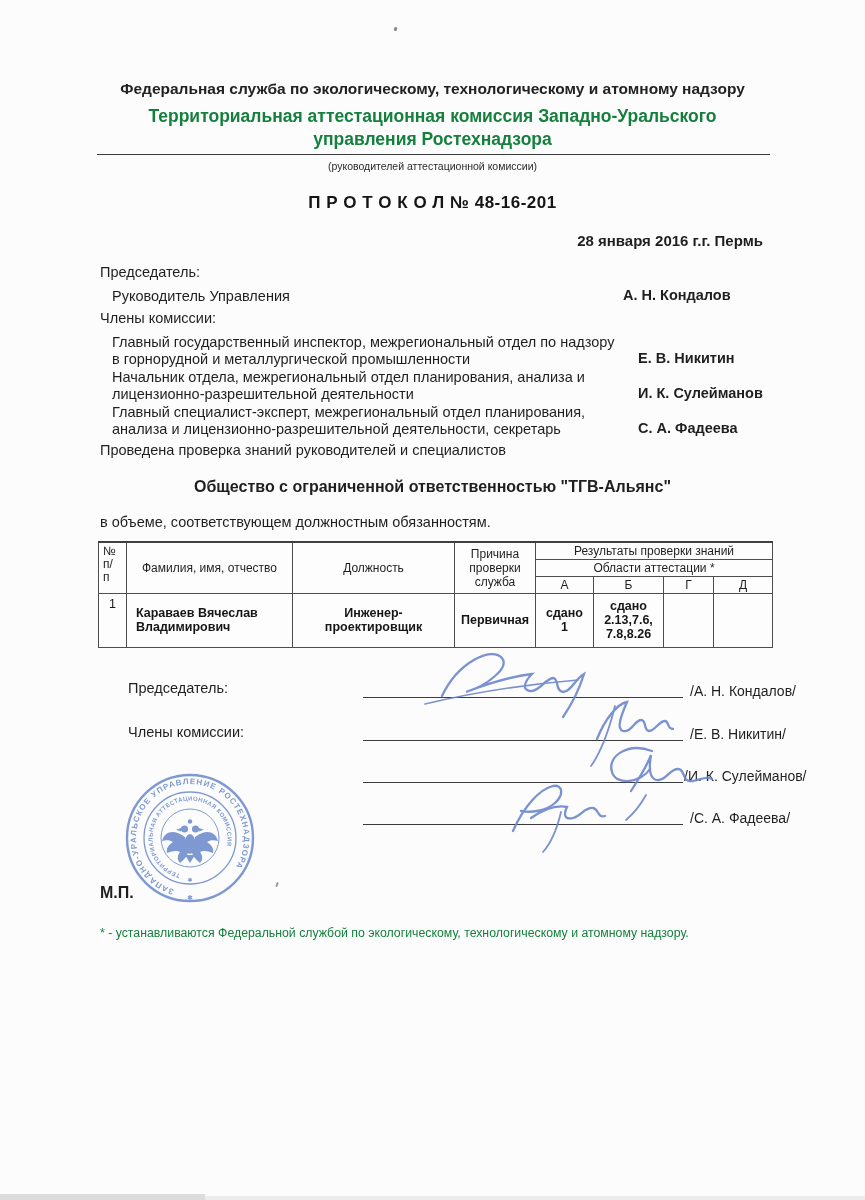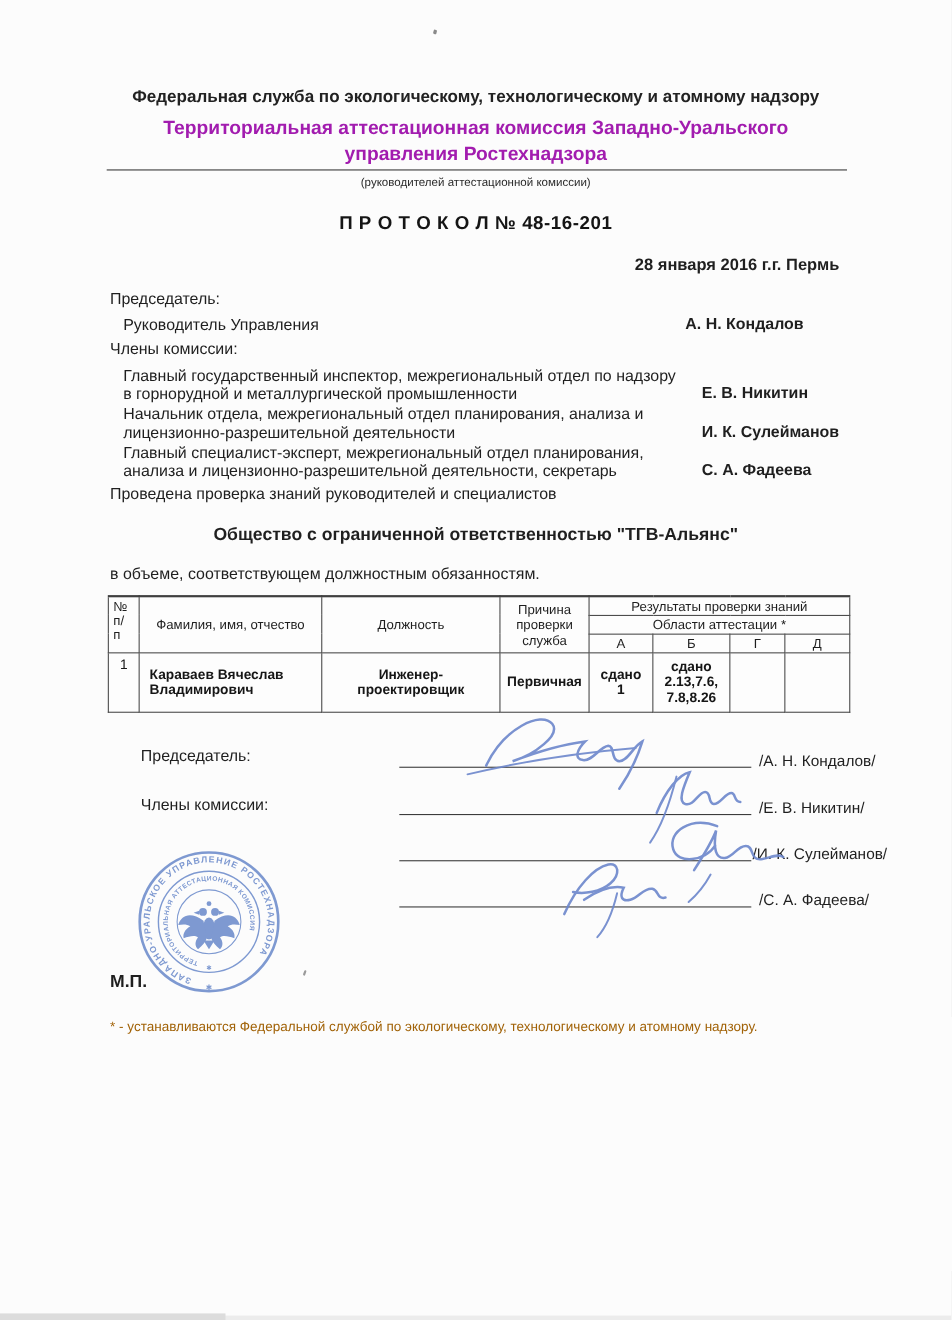--- a/index.html
+++ b/index.html
@@ -5,21 +5,21 @@
   html,body{margin:0;padding:0;}
   body{width:865px;height:1200px;background:#e9e9e9;font-family:"Liberation Sans",sans-serif;}
   #page{position:relative;width:865px;height:1200px;background:#fcfcfc;overflow:hidden;color:#1f1f1f;}
 
   .abs{position:absolute;}
   .b{font-weight:bold;}
 
   
   #header{position:absolute;top:80px;left:0;width:865px;text-align:center;}
   .h1{font-size:15.5px;font-weight:bold;color:#222;}
-  .h2{font-size:17.5px;line-height:23px;font-weight:bold;margin-top:7px;color:#a21caf;}
+  .h2{font-size:17.5px;line-height:23px;font-weight:bold;margin-top:7px;color:#15803d;}
   .rule{width:673px;margin:3px 0 0 97px;border-top:1.6px solid #3a3a3a;height:0;}
   .caption{font-size:10.5px;margin-top:5px;color:#2a2a2a;}
   .ptitle{font-size:17px;font-weight:bold;letter-spacing:.5px;margin-top:21px;color:#151515;}
 
   
   #dateline{position:absolute;top:232px;left:100px;width:663px;display:flex;justify-content:flex-end;font-size:15px;font-weight:bold;}
 
   
   .lbl{font-size:14.5px;}
   .mrow{position:relative;font-size:14.5px;line-height:17.4px;}
@@ -39,21 +39,21 @@
   #tbl thead tr{height:17px;}
   #tbl tbody tr{height:54px;}
 
   
   .sigline{position:absolute;width:320px;border-top:1.6px solid #3c3c3c;height:0;left:363px;}
   .signame{position:absolute;font-size:14px;white-space:nowrap;}
   .siglbl{position:absolute;left:128px;font-size:14.5px;}
 
   
   #mp{position:absolute;top:884px;left:100px;font-size:16px;font-weight:bold;}
-  #footnote{position:absolute;top:926px;left:100px;font-size:12.3px;color:#a16207;}
+  #footnote{position:absolute;top:926px;left:100px;font-size:12.3px;color:#15803d;}
   .speck1{position:absolute;top:27px;left:394px;width:3px;height:4px;background:#8a8a8a;border-radius:1px;transform:rotate(15deg);}
   .speck2{position:absolute;top:882px;left:276px;width:2px;height:5px;background:#9a9a9a;border-radius:1px;transform:rotate(20deg);}
   #edge-bottom{position:absolute;bottom:0;left:0;width:100%;height:4px;background:#ececec;}
   #edge-bottom-l{position:absolute;bottom:0;left:0;width:205px;height:6px;background:#dcdcdc;}
   #stamp{position:absolute;top:768px;left:120px;}
   #sigs{position:absolute;top:640px;left:400px;}
 </style>
 </head>
 <body>
 

